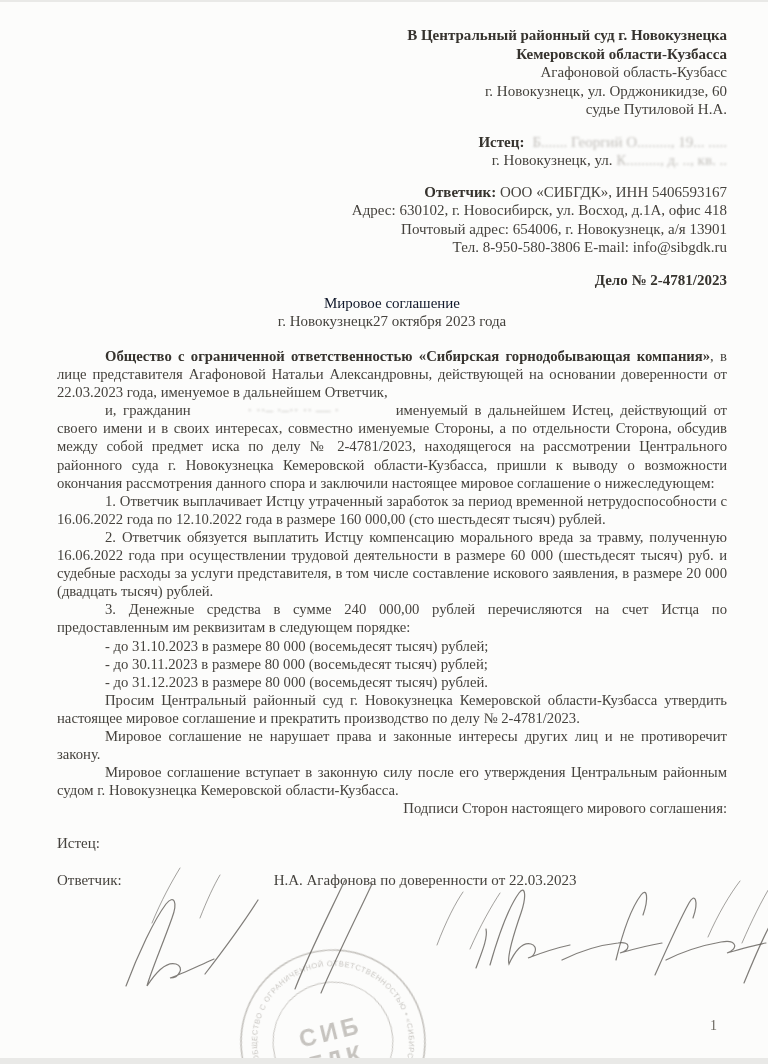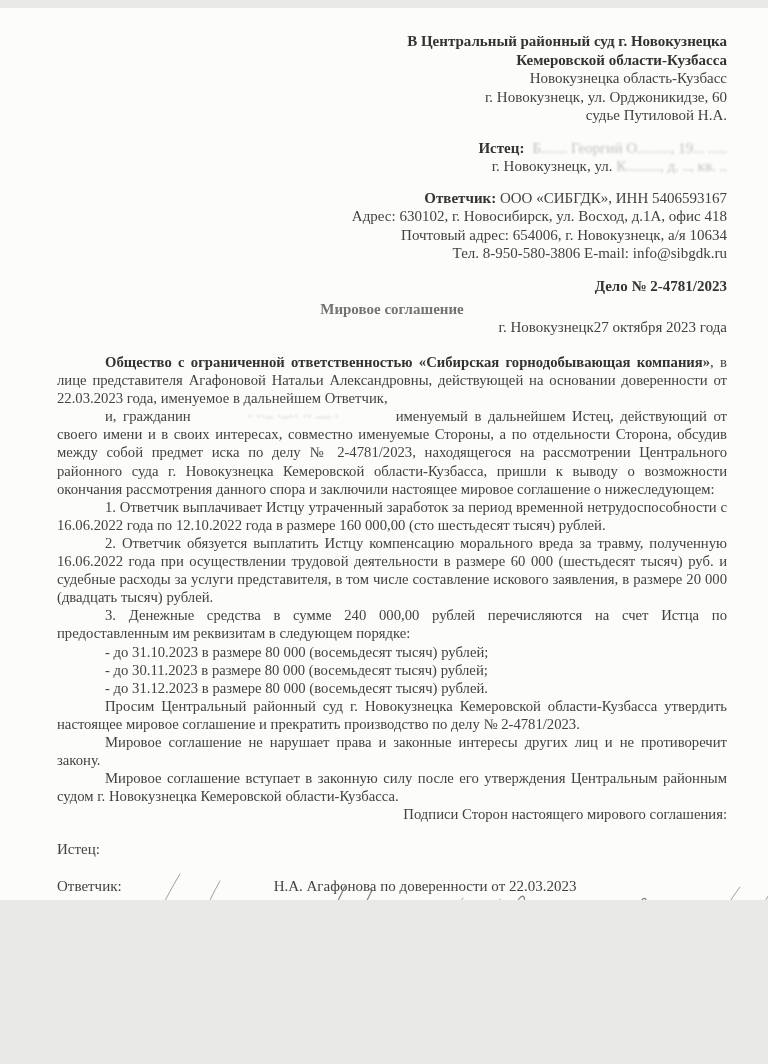--- a/index.html
+++ b/index.html
@@ -1,29 +1,29 @@
 <!DOCTYPE html>
 <html><head>
 <meta charset="utf-8">
 <style>
   html,body { margin:0; padding:0; background:#e9e9e7; }
   .page {
-    position:relative; width:768px; height:892px; margin:8px auto;
+    position:relative; width:768px; height:1056px; margin:2px auto;
     background:#fcfcfb; overflow:hidden;
     font-family:"Liberation Serif","DejaVu Serif",serif;
     color:#45423d;
   }
   .content { position:absolute; left:57px; right:41px; top:24px; }
   .b { font-weight:bold; color:#36332e; }
   .rblock { text-align:right; font-size:15px; line-height:18.5px; }
   .plaintiff { margin-top:14px; }
   .defendant { margin-top:13px; }
   .case-number { margin-top:14px; }
-  .doc-title { text-align:center; font-weight:bold; color:#737373; font-size:15px; line-height:18px; margin-top:5px; }
-  .meta-row { display:flex; justify-content:flex-end; font-size:15px; line-height:18px; margin-top:0; }
+  .doc-title { text-align:center; font-weight:normal; color:#0f172a; font-size:15px; line-height:18px; margin-top:5px; }
+  .meta-row { display:flex; justify-content:center; font-size:15px; line-height:18px; margin-top:0; }
   .body-text { margin-top:17px; font-size:14.7px; line-height:18.1px; text-align:justify; }
   .body-text p { margin:0; text-indent:48px; }
   .body-text .payment-line { text-indent:48px; text-align:left; }
   .faded { color:#b4b1ac; filter:blur(1.1px); opacity:.8; }
   .name-gap { display:inline-block; width:205px; text-indent:0; text-align:center; }
   .pl-name { margin-left:8px; }
   .sig-heading { text-align:right; font-size:14.7px; line-height:18px; margin:0; }
   .sig-row { display:flex; align-items:baseline; font-size:15px; line-height:19px; }
   .sig-row.first { margin-top:17px; }
   .sig-row.second { margin-top:18px; }
@@ -39,34 +39,34 @@
 </style>
 </head>
 <body>
 
 <div class="page">
   <div class="content">
 
     <div class="rblock">
       <div class="b">В Центральный районный суд г. Новокузнецка</div>
       <div class="b">Кемеровской области-Кузбасса</div>
-      <div>Новокузнецка область-Кузбасс</div>
+      <div>Агафоновой область-Кузбасс</div>
       <div>г. Новокузнецк, ул. Орджоникидзе, 60</div>
       <div>судье Путиловой Н.А.</div>
     </div>
 
     <div class="rblock plaintiff">
       <div><span class="b">Истец:</span><span class="faded pl-name">Б....... Георгий О........., 19... .....</span></div>
       <div><span>г. Новокузнецк, ул.</span> <span class="faded">К........., д. .., кв. ..</span></div>
     </div>
 
     <div class="rblock defendant">
       <div><span class="b">Ответчик:</span> <span>ООО «СИБГДК», ИНН 5406593167</span></div>
       <div>Адрес:  630102, г. Новосибирск, ул. Восход, д.1А, офис 418</div>
-      <div>Почтовый адрес:  654006, г. Новокузнецк, а/я 10634</div>
+      <div>Почтовый адрес:  654006, г. Новокузнецк, а/я 13901</div>
       <div>Тел. 8-950-580-3806 E-mail: info@sibgdk.ru</div>
     </div>
 
     <div class="rblock case-number b">Дело № 2-4781/2023</div>
 
     <div class="doc-title">Мировое соглашение</div>
 
     <div class="meta-row">
       <span>г. Новокузнецк</span>
       <span>27 октября 2023 года</span>

